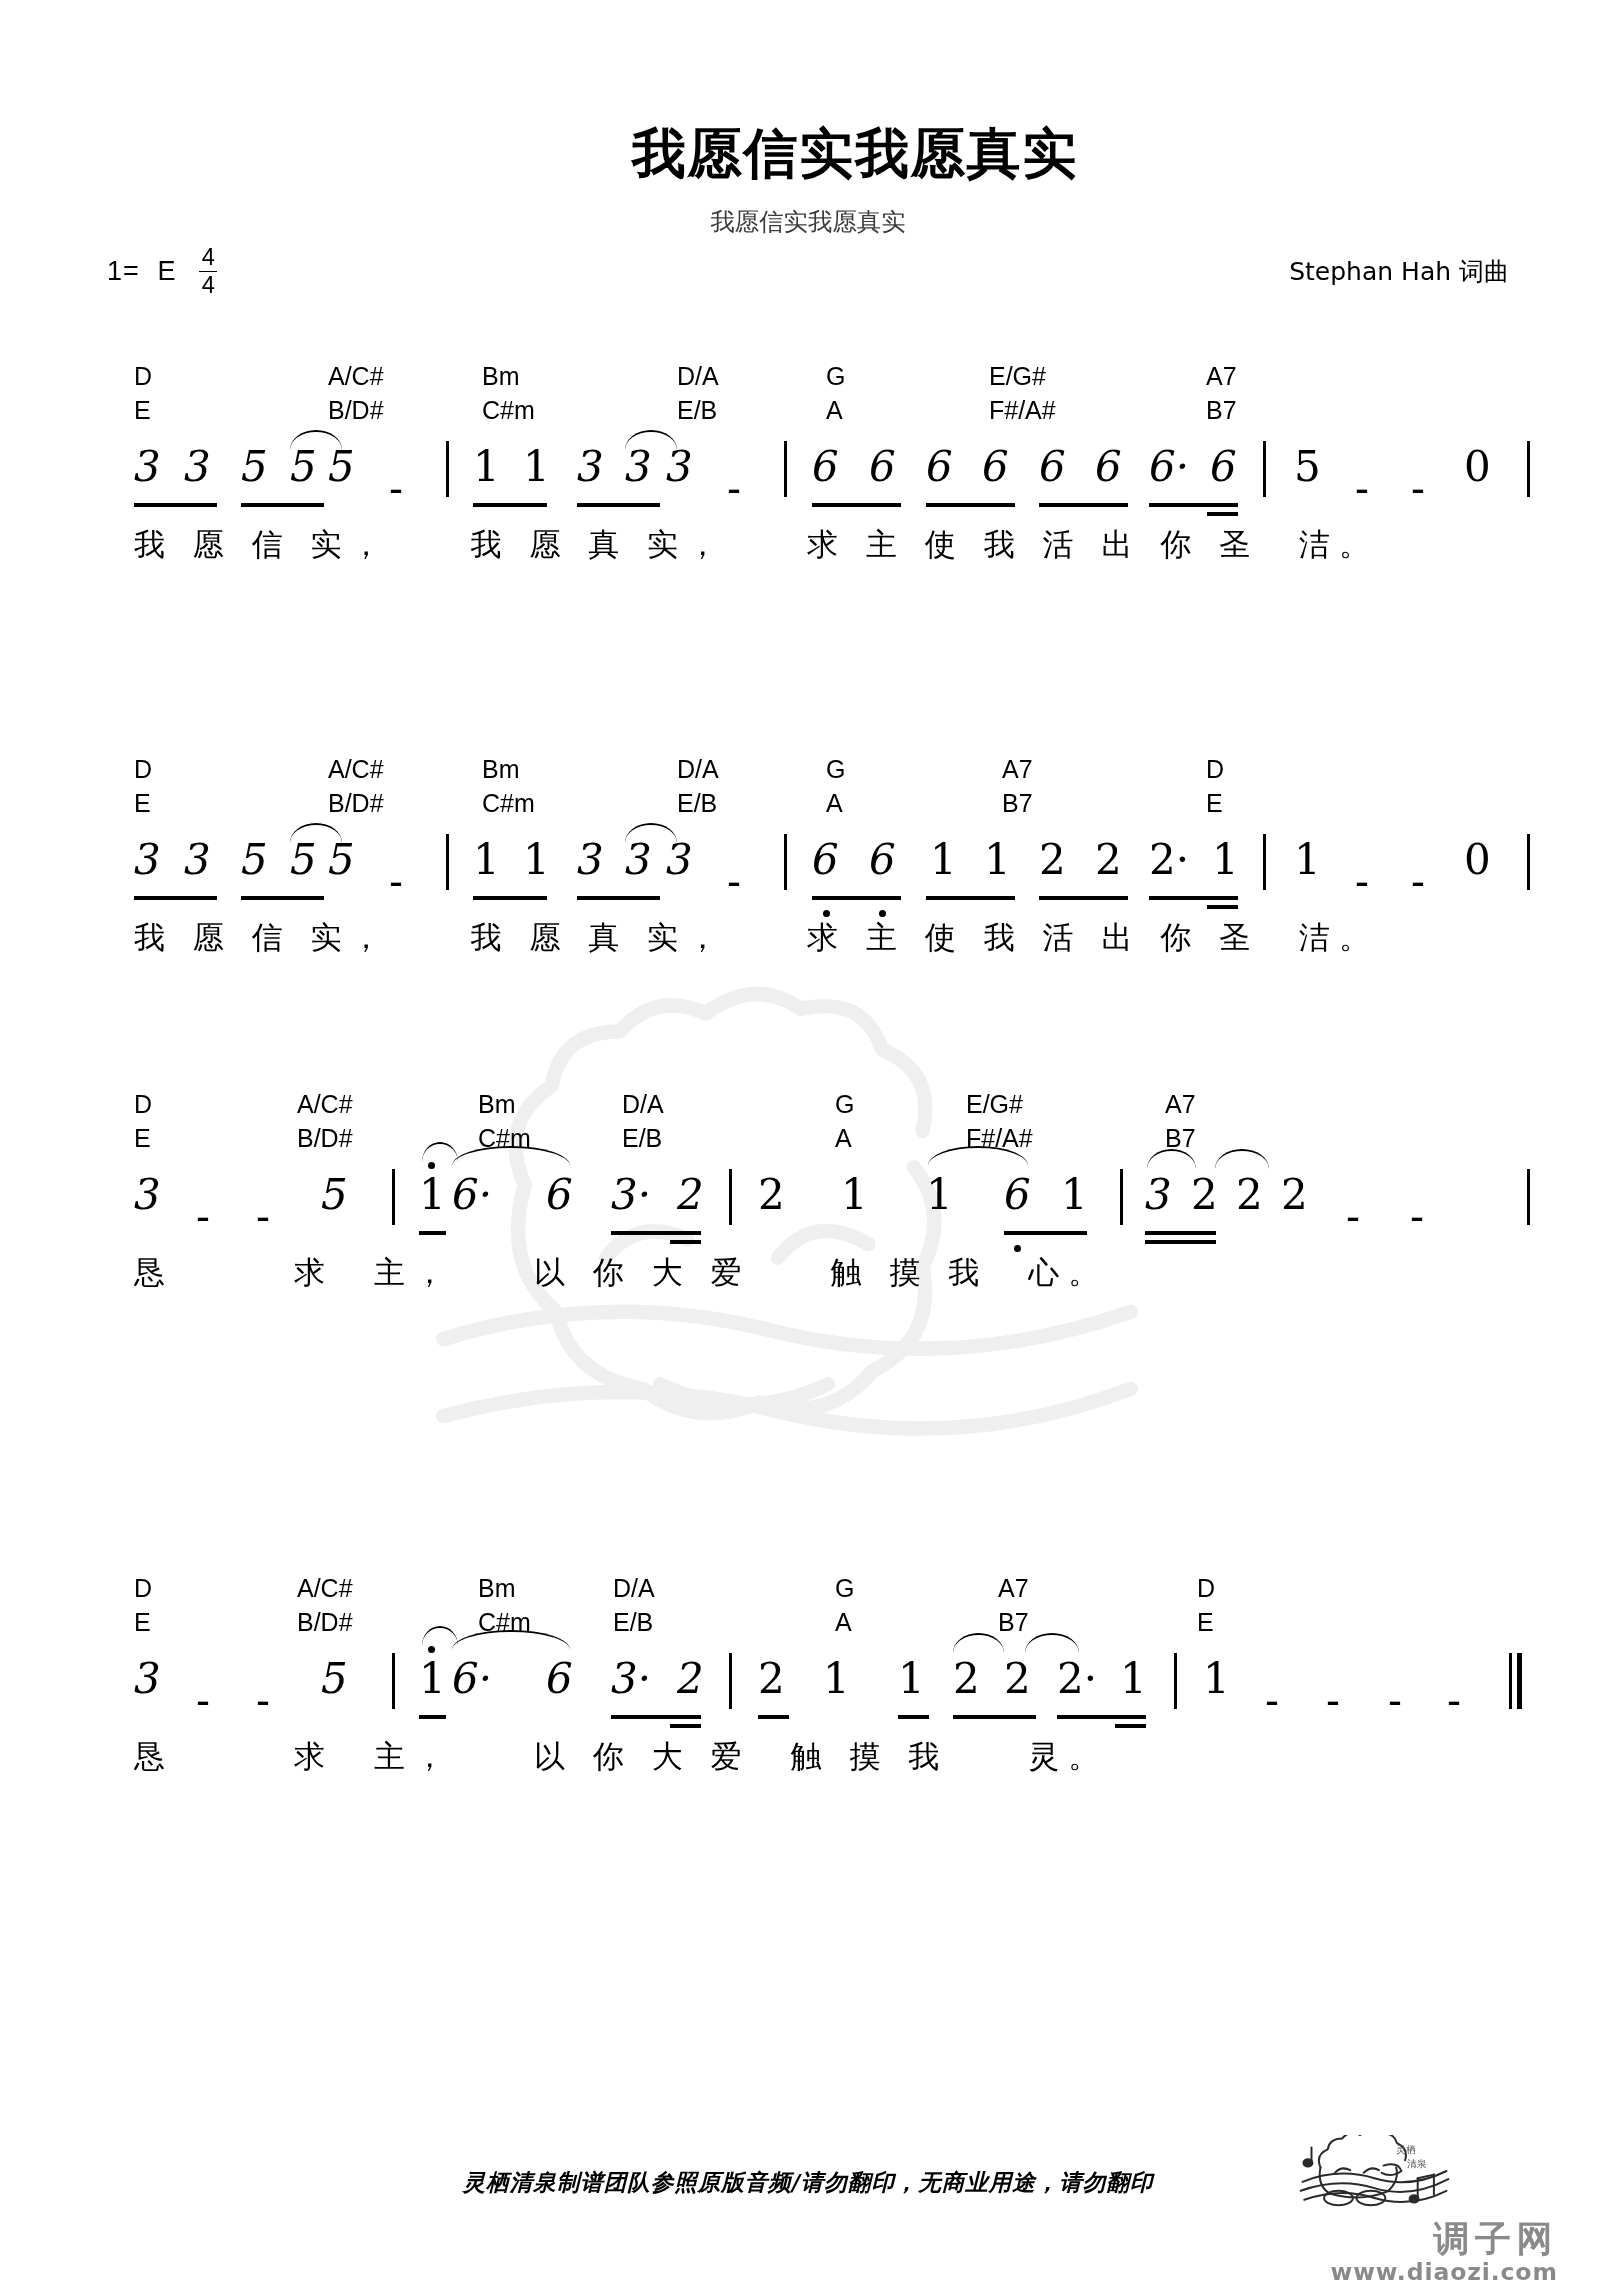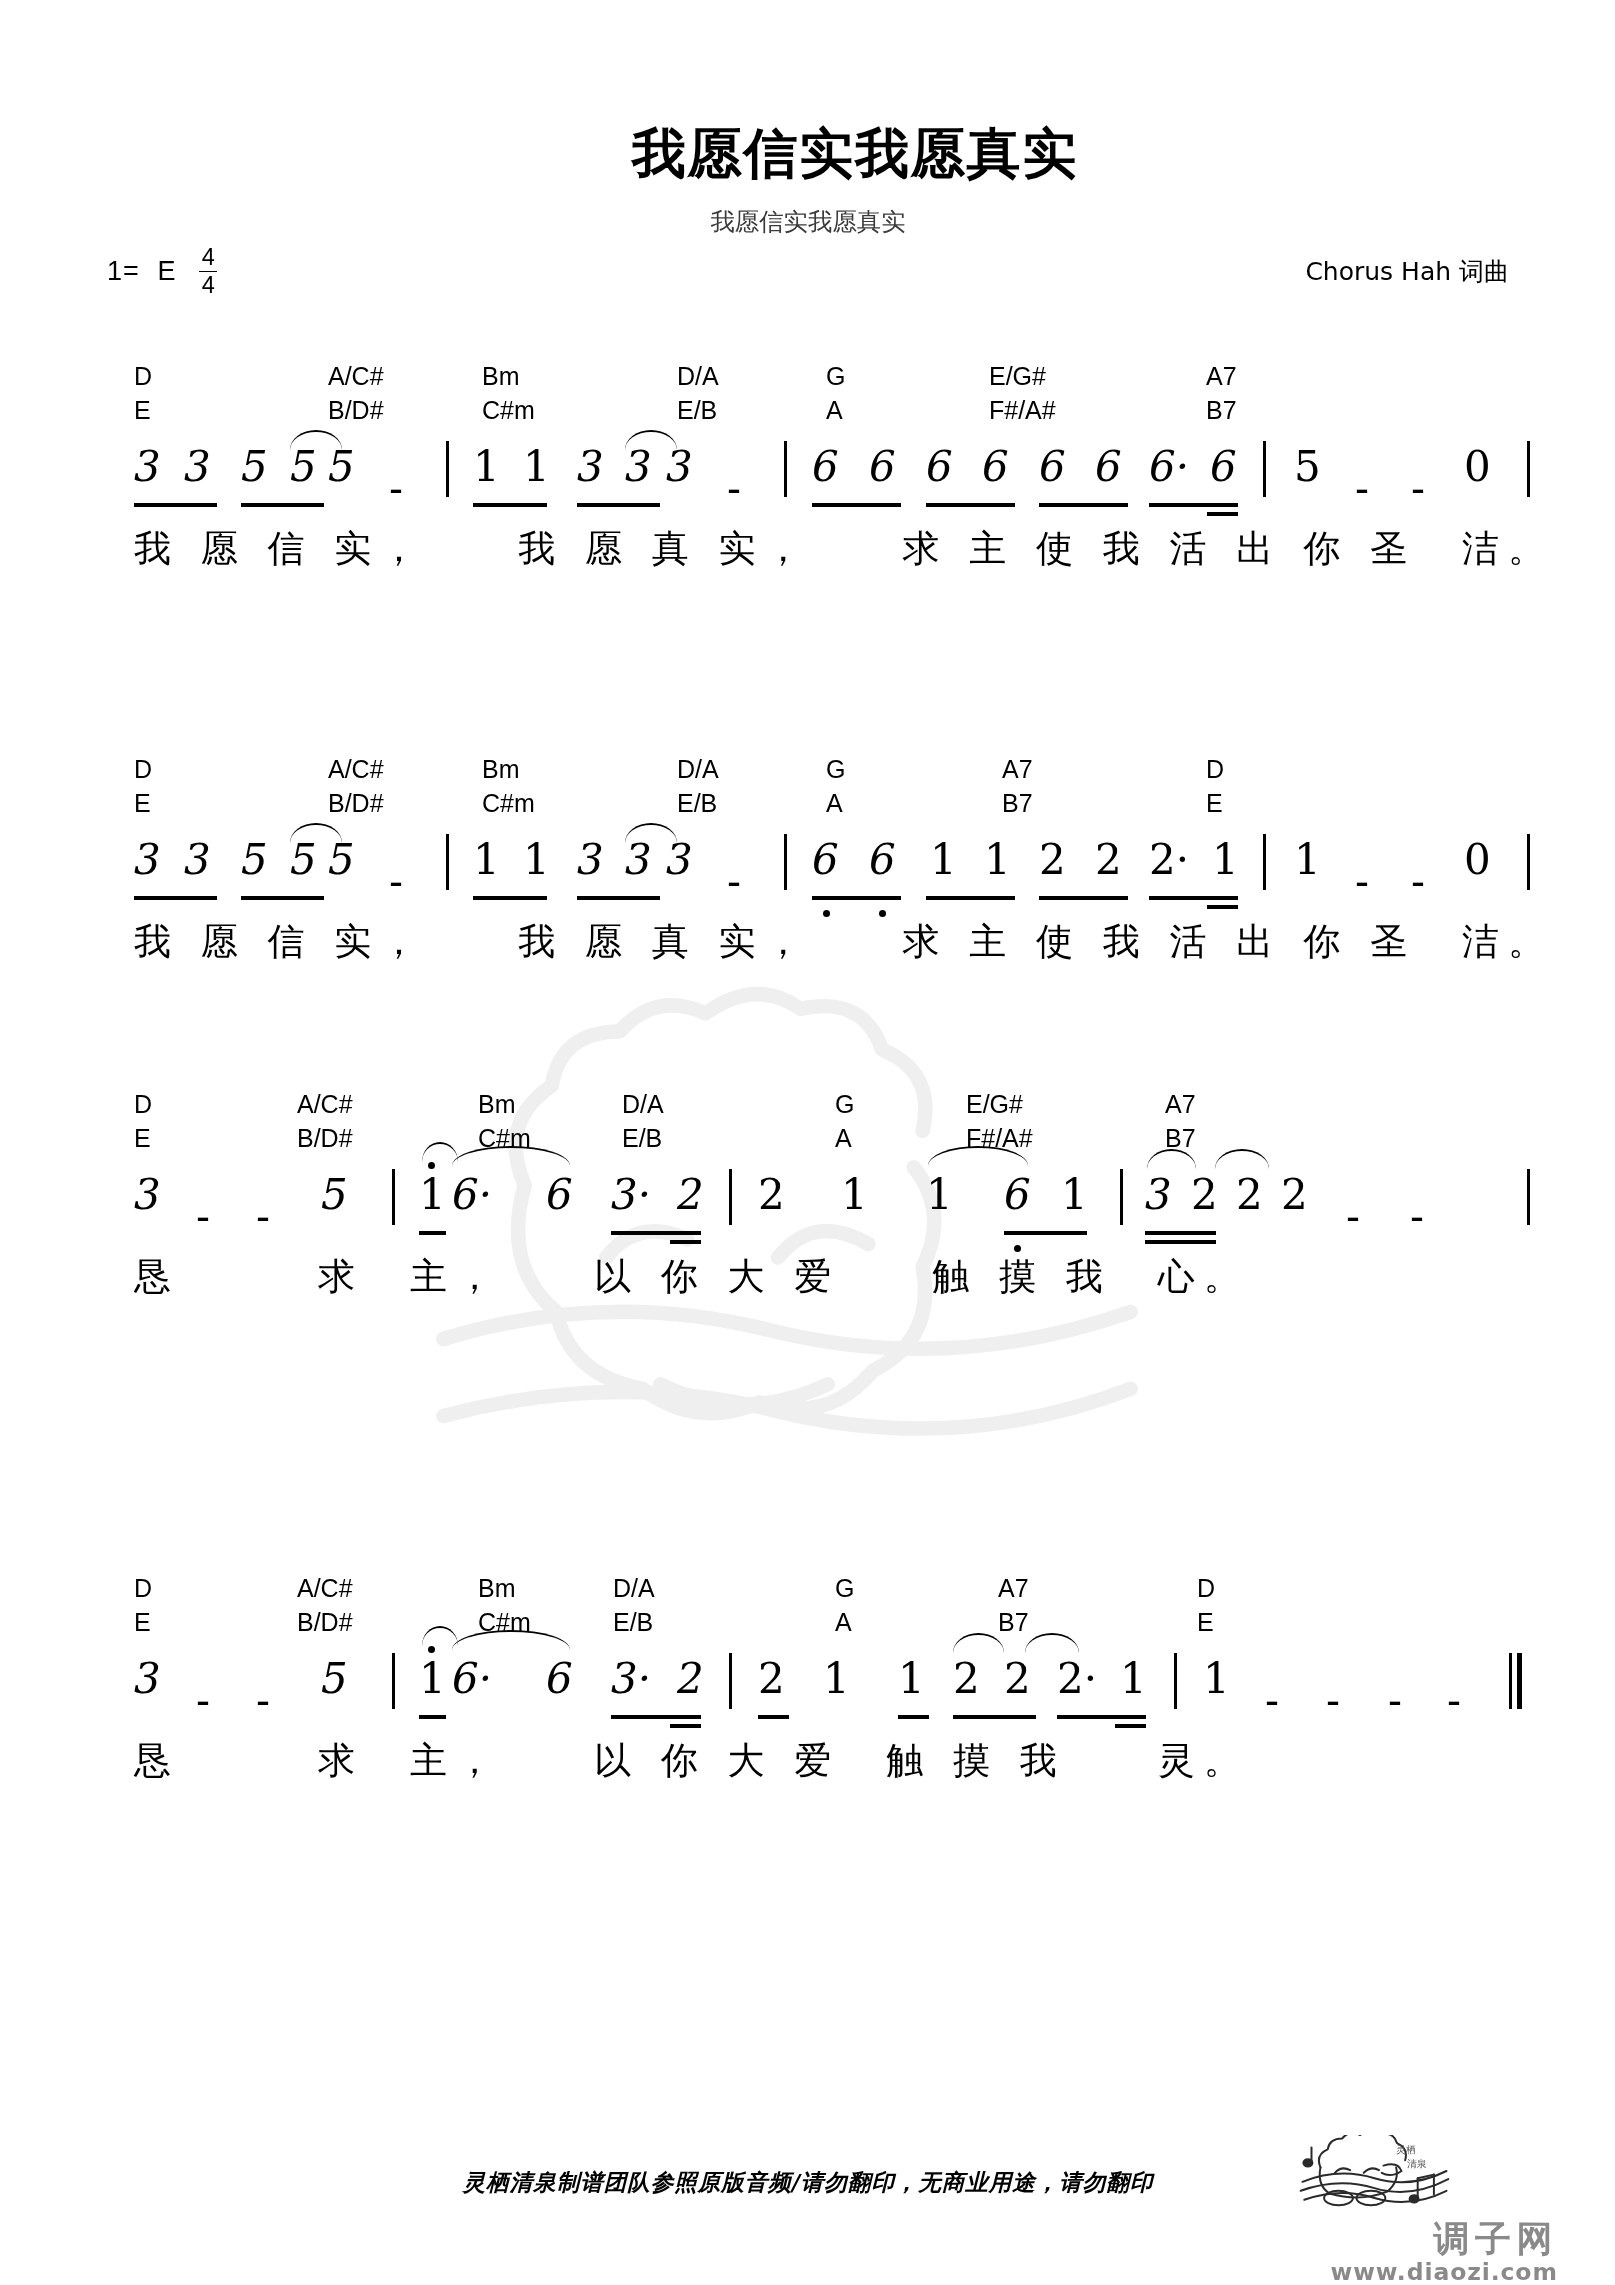--- a/index.html
+++ b/index.html
@@ -191,21 +191,21 @@
   
   .lyricrow {
     position: relative;
     height: 52px;
     margin-top: 5.4px;
     font-family: "DejaVu Sans", "Liberation Sans", sans-serif;
   }
   .lyric {
     position: absolute;
     top: 0;
-    font-size: 37px;
+    font-size: 31px;
     white-space: nowrap;
     letter-spacing: 9px;
   }
 
   
   .footer-note {
     position: absolute;
     top: 2167px;
     left: 0;
     width: 1616px;
@@ -269,21 +269,21 @@
 
 <div class="keysig">
   <span class="eq">1=</span>
   <span>E</span>
   <span class="timesig">
     <span class="num">4</span>
     <span class="den">4</span>
   </span>
 </div>
 
-<div class="composer">Chorus Hah 词曲</div>
+<div class="composer">Stephan Hah 词曲</div>
 
 <div class="system sys1">
   <div class="chordrow">
     <span class="chord" style="left:0px">D</span>
     <span class="chord" style="left:194px">A/C#</span>
     <span class="chord" style="left:348px">Bm</span>
     <span class="chord" style="left:543px">D/A</span>
     <span class="chord" style="left:692px">G</span>
     <span class="chord" style="left:855px">E/G#</span>
     <span class="chord" style="left:1072px">A7</span>

